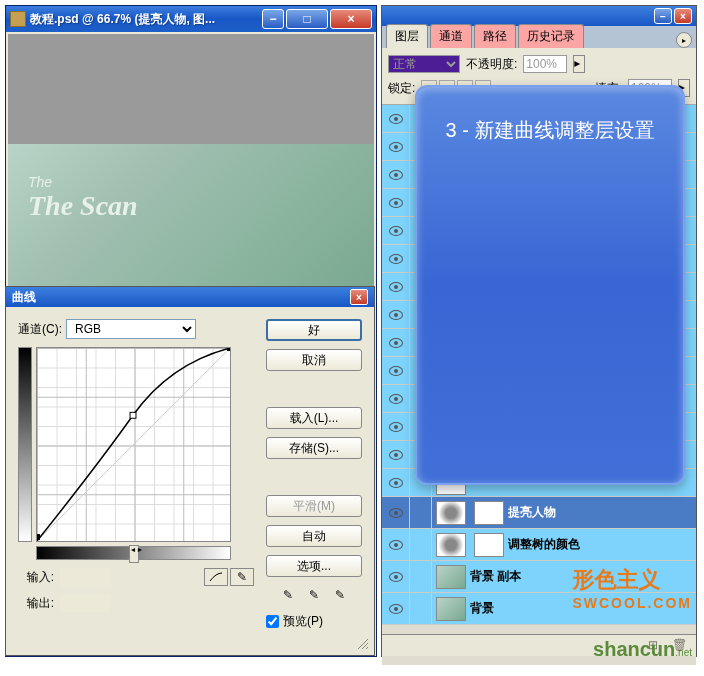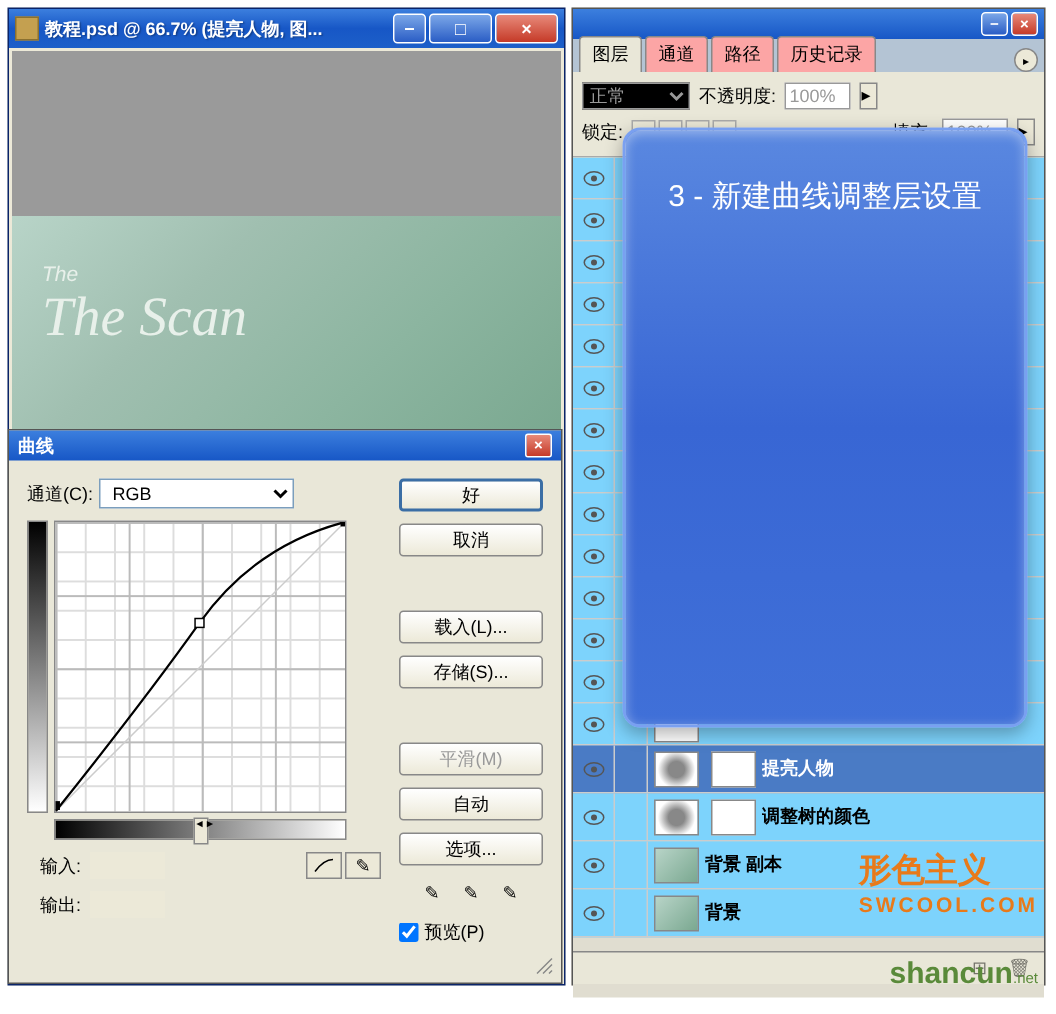--- a/index.html
+++ b/index.html
@@ -13,21 +13,21 @@
     .win-btns { display: flex; gap: 2px; }
     .win-btn { width: 22px; height: 20px; border: 1px solid #fff; border-radius: 3px; background: linear-gradient(to bottom, #7ba7e8, #2a5dc5); display: flex; align-items: center; justify-content: center; color: #fff; font-weight: bold; cursor: pointer; }
     .win-btn.close { background: linear-gradient(to bottom, #e88a7a, #c53a28); width: 42px; }
     .win-btn.max { width: 42px; }
     
     .doc-content { background: #fff; margin: 2px; height: 255px; background: #9a9a9a; display: flex; flex-direction: column; }
     .gray-area { height: 110px; background: #9a9a9a; }
     .preview-img { height: 145px; background: linear-gradient(135deg, #b8d4c8, #a0bfb0, #8cb5a0, #7aa890); position: relative; overflow: hidden; }
     .preview-text { position: absolute; left: 20px; top: 30px; color: #e8f0ea; font-family: Georgia, serif; font-style: italic; }
     .preview-text .line1 { font-size: 14px; }
-    .preview-text .line2 { font-size: 37px; font-family: "Brush Script MT", cursive; }
+    .preview-text .line2 { font-size: 28px; font-family: "Brush Script MT", cursive; font-weight: bold; }
     
     
     .curves-dialog { position: absolute; left: 5px; top: 286px; width: 370px; height: 370px; background: #e9e7d8; border: 1px solid #555; }
     .curves-titlebar { height: 20px; background: linear-gradient(to bottom, #3c7fde, #1757c6); display: flex; align-items: center; padding: 0 6px; color: #fff; font-weight: bold; }
     .curves-titlebar-text { flex: 1; }
     .curves-close { width: 18px; height: 16px; background: linear-gradient(to bottom, #e88a7a, #c53a28); border: 1px solid #fff; border-radius: 2px; display: flex; align-items: center; justify-content: center; color: #fff; font-size: 10px; cursor: pointer; }
     .curves-body { padding: 12px; display: flex; gap: 12px; }
     .curves-left { flex: 1; }
     .channel-row { display: flex; align-items: center; gap: 4px; margin-bottom: 8px; }
     .channel-label { font-size: 12px; }
@@ -67,21 +67,21 @@
     .layers-panel { position: absolute; left: 381px; top: 5px; width: 316px; height: 652px; background: #e9e7d8; border: 1px solid #555; }
     .panel-titlebar { height: 20px; background: linear-gradient(to bottom, #3c7fde, #1757c6); display: flex; align-items: center; justify-content: flex-end; padding: 0 4px; gap: 2px; }
     .panel-titlebar .win-btn { width: 18px; height: 16px; font-size: 10px; }
     .panel-tabs { height: 22px; display: flex; align-items: flex-end; background: #b4c4d4; padding: 0 4px; gap: 2px; }
     .tab { padding: 3px 8px; background: #fca5a5; border: 1px solid #888; border-bottom: none; border-radius: 3px 3px 0 0; cursor: pointer; font-size: 12px; }
     .tab.active { background: #e9e7d8; }
     .tab-menu { margin-left: auto; width: 16px; height: 16px; border: 1px solid #888; border-radius: 8px; background: #ece9d8; display: flex; align-items: center; justify-content: center; font-size: 8px; }
     
     .panel-options { padding: 4px 6px; border-bottom: 1px solid #aaa; }
     .opt-row { display: flex; align-items: center; gap: 6px; height: 24px; }
-    .blend-select { width: 72px; height: 18px; border: 1px solid #999; background: #000000; color: #999; }
+    .blend-select { width: 72px; height: 18px; border: 1px solid #999; background: #4c1d95; color: #999; }
     .opt-label { font-size: 12px; }
     .pct-input { width: 44px; height: 18px; border: 1px solid #999; background: #fff; padding: 0 2px; color: #999; display: inline-flex; align-items: center; }
     .slider-btn { width: 12px; height: 18px; background: #ece9d8; border: 1px solid #888; }
     .lock-icons { display: flex; gap: 2px; }
     .lock-icon { width: 16px; height: 16px; border: 1px solid #aaa; background: #ece9d8; }
     
     .layers-list { height: 560px; overflow: hidden; position: relative; background: #e0ddd0; }
     .layer-row { height: 28px; display: flex; align-items: center; border-bottom: 1px solid #ccc; background: #7dd3fc; }
     .layer-row.tall { height: 32px; font-weight: bold; }
     .layer-row.selected { background: #4a7bc5; color: #fff; }

